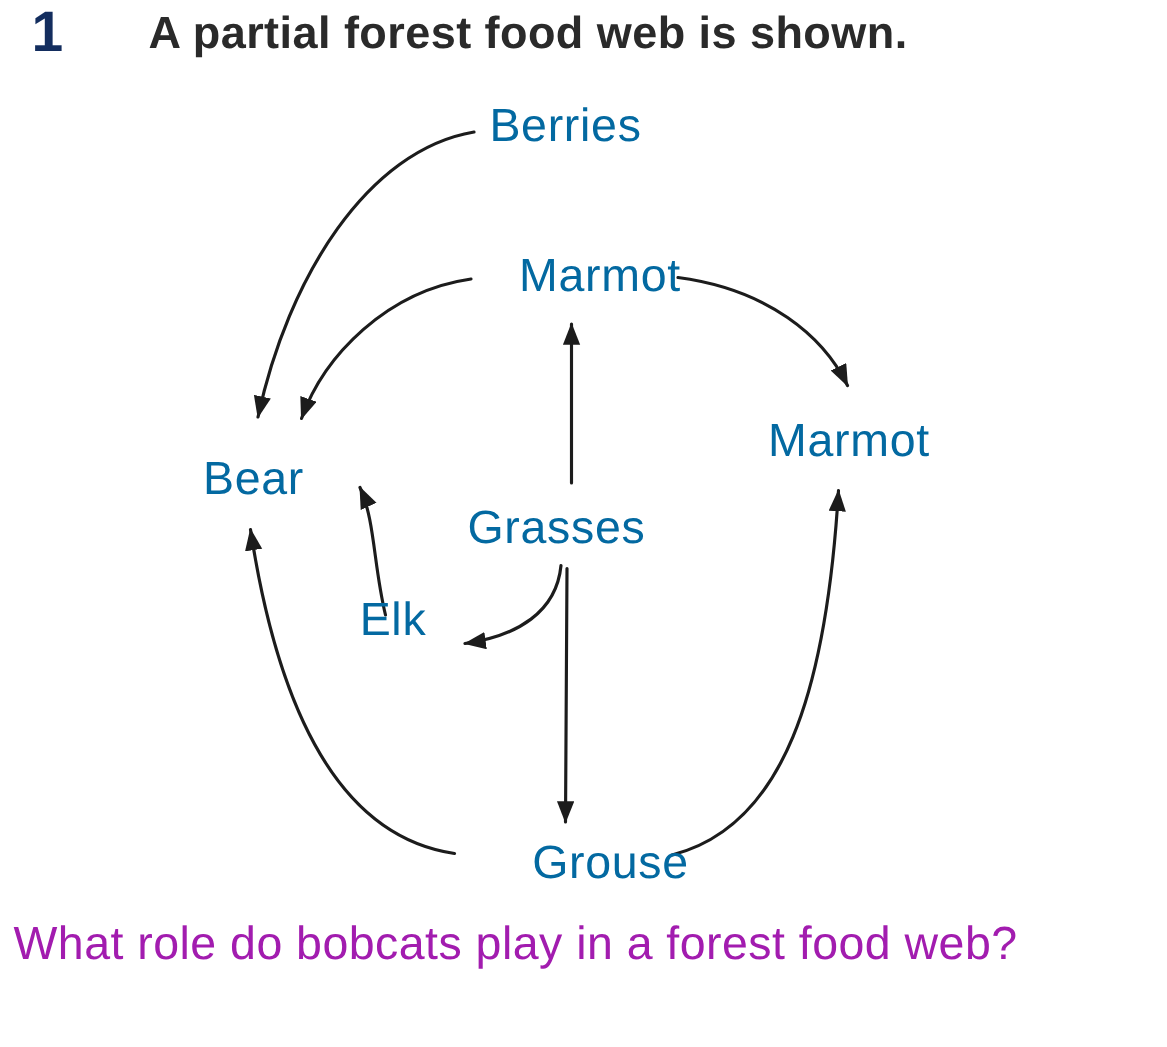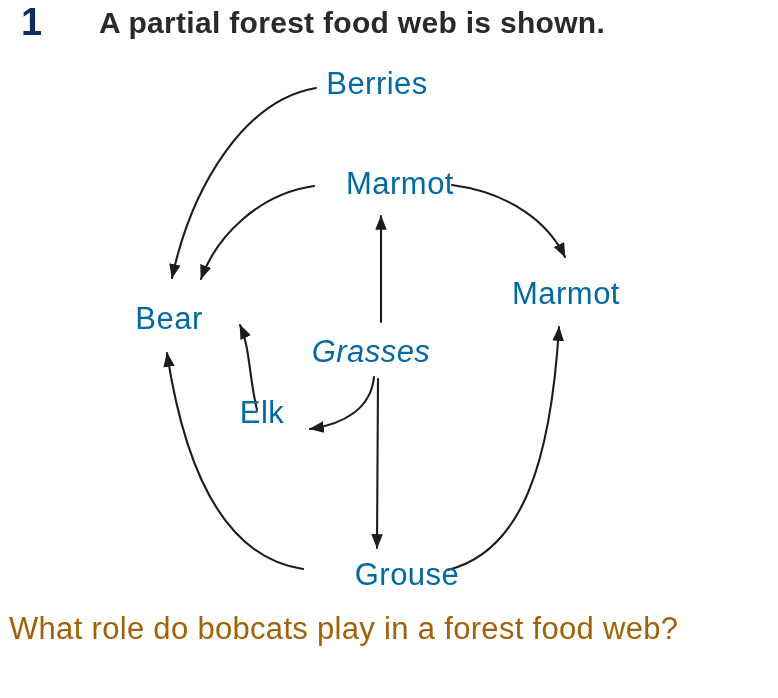--- a/index.html
+++ b/index.html
@@ -34,21 +34,21 @@
     line-height: 1.1;
     letter-spacing: 0.01em;
     white-space: nowrap;
     font-weight: bold;
   }
   .question {
     position: absolute;
     left: 9px;
     top: 611px;
     font-size: 31px;
-    color: #a16207;
+    color: #a21caf;
     line-height: 1.15;
     letter-spacing: 0.01em;
     white-space: nowrap;
   }
   .diagram-svg {
     position: absolute;
     left: 0;
     top: 0;
     width: 778px;
     height: 698px;
@@ -59,21 +59,21 @@
     font-size: 31px;
     color: #0369a1;
     line-height: 1.1;
     letter-spacing: 0.015em;
     white-space: nowrap;
   }
   .node-berries { left: 377px; top: 67px; }
   .node-marmot  { left: 400px; top: 167px; text-align: right; }
   .node-bear    { left: 169px; top: 302px; }
   .node-bobcat  { left: 566px; top: 277px; }
-  .node-grasses { left: 371px; top: 335px; font-style: italic; }
+  .node-grasses { left: 371px; top: 335px; }
   .node-elk     { left: 262px; top: 396px; }
   .node-grouse  { left: 370px; top: 558px; margin-left: 37px; }
 </style>
 </head>
 <body>
 
 <div class="page">
 
   <div class="qnum">1</div>
 

